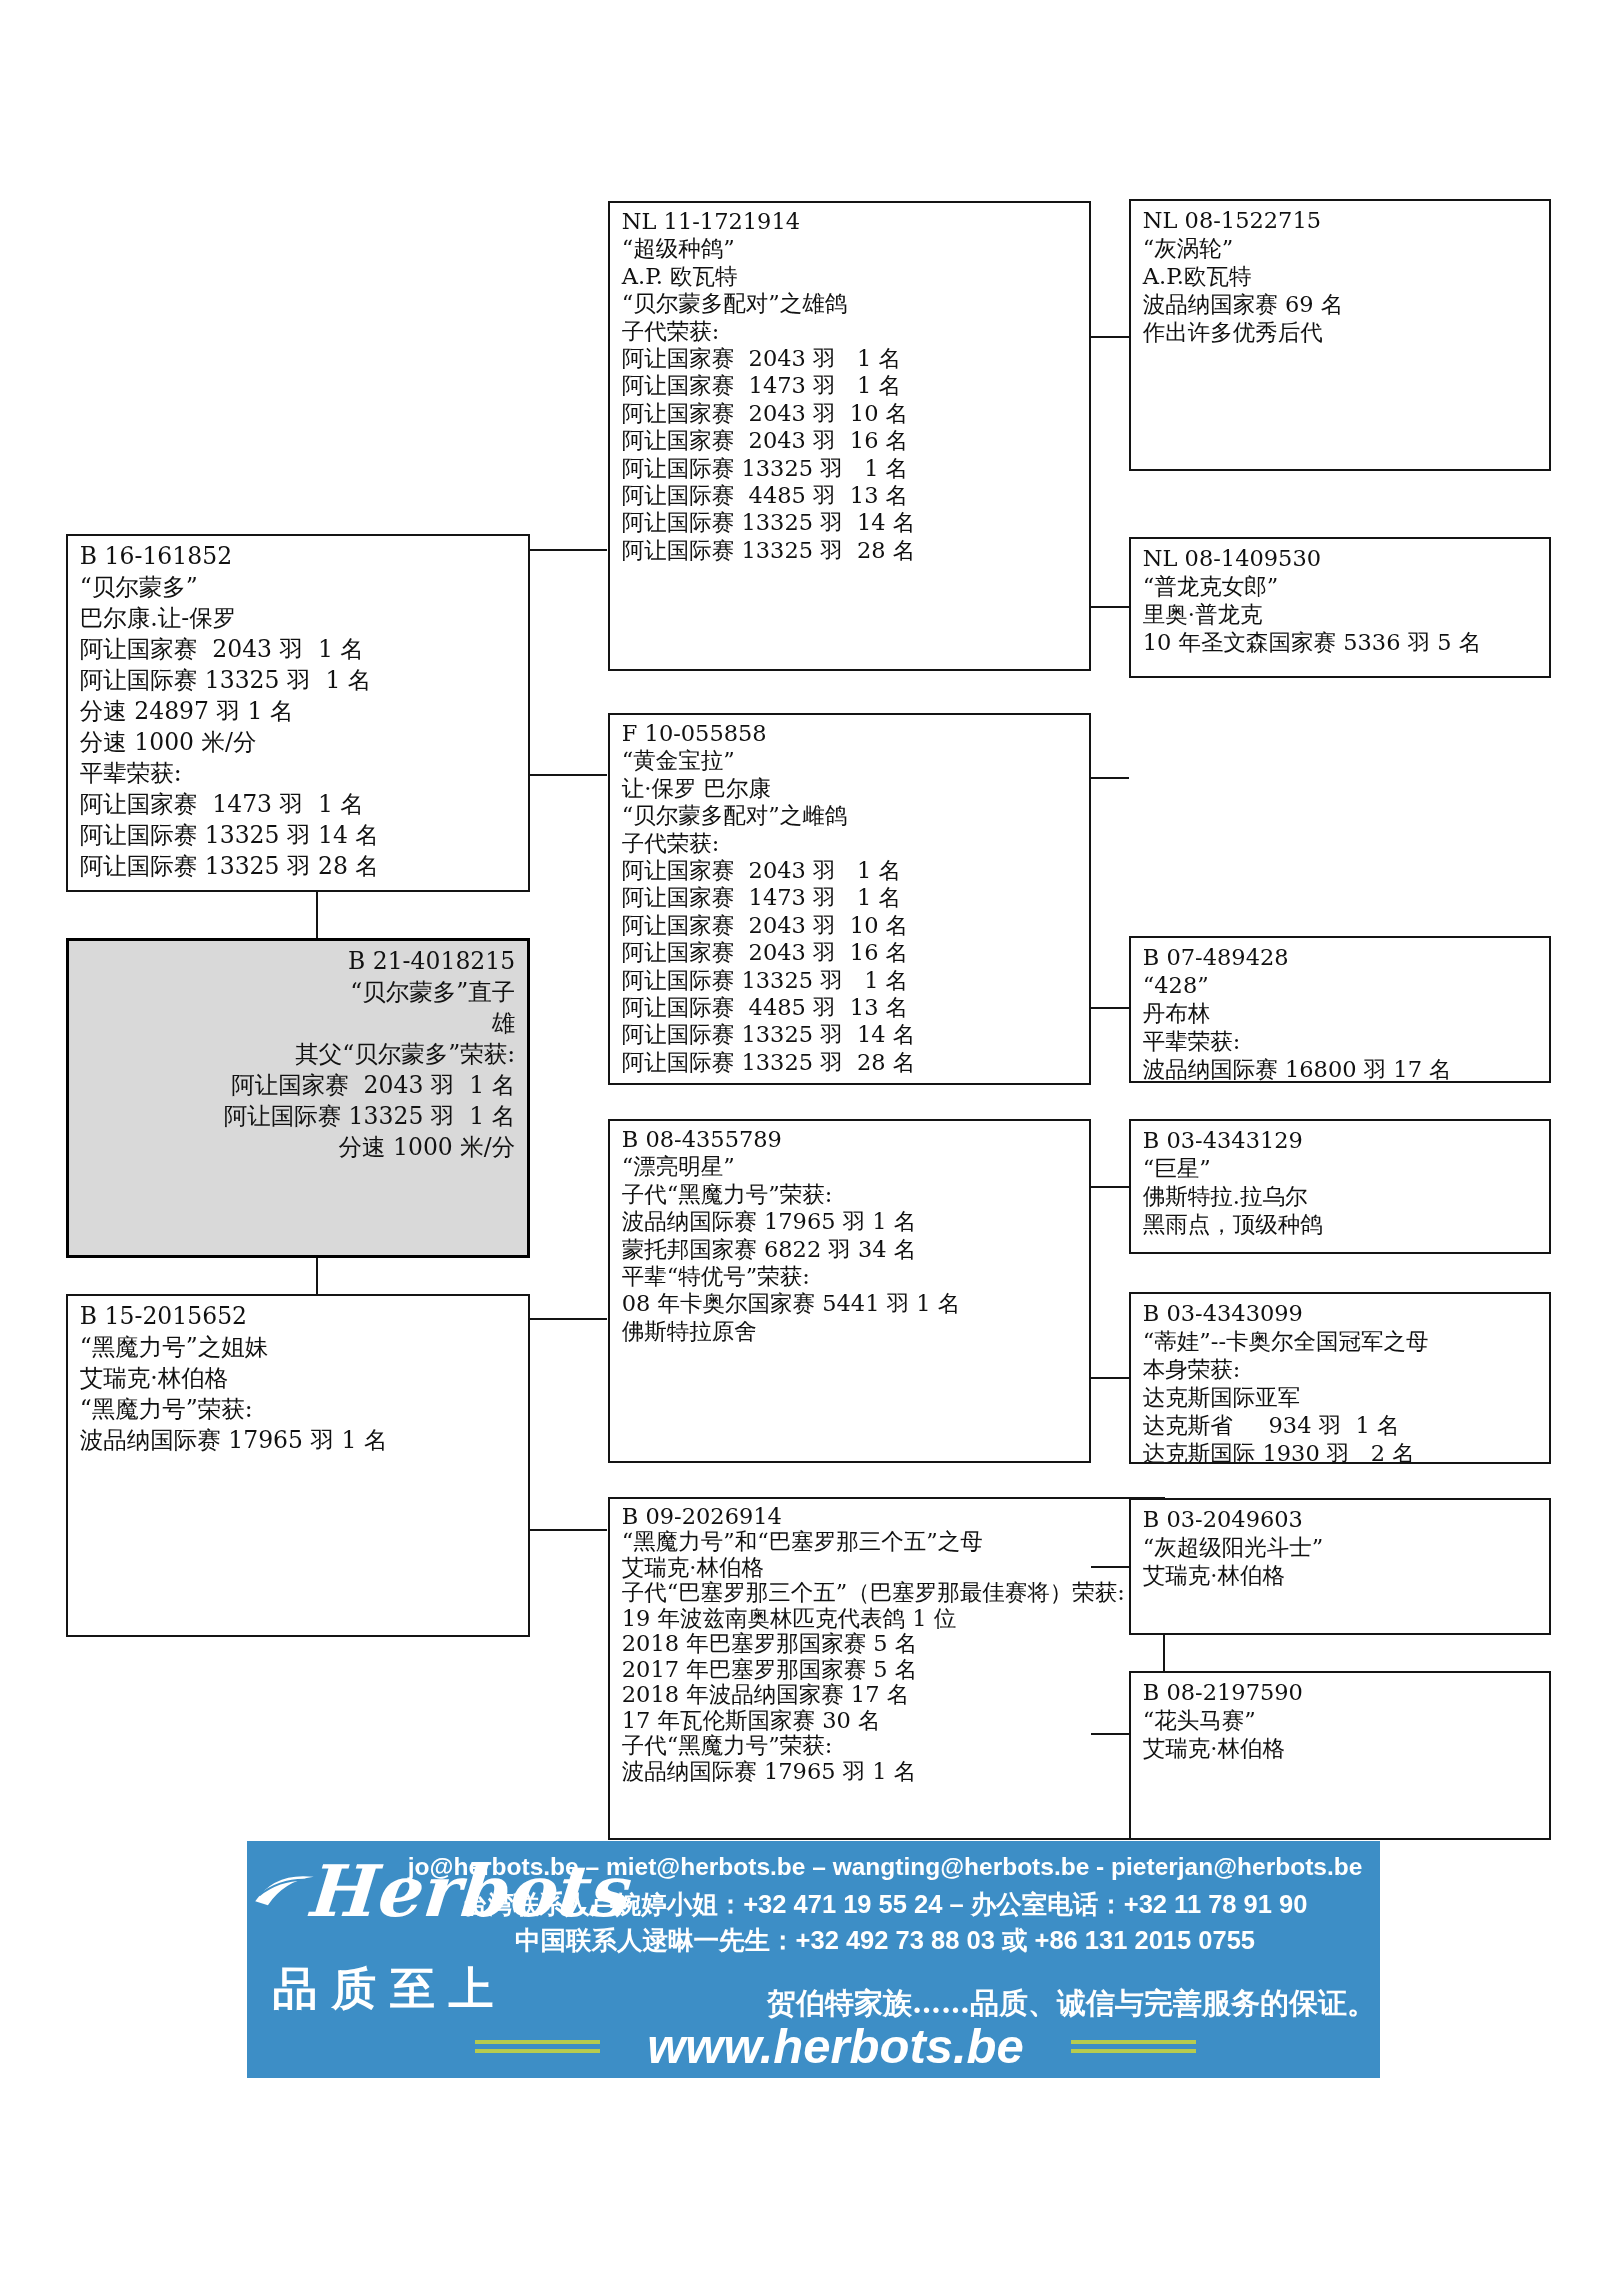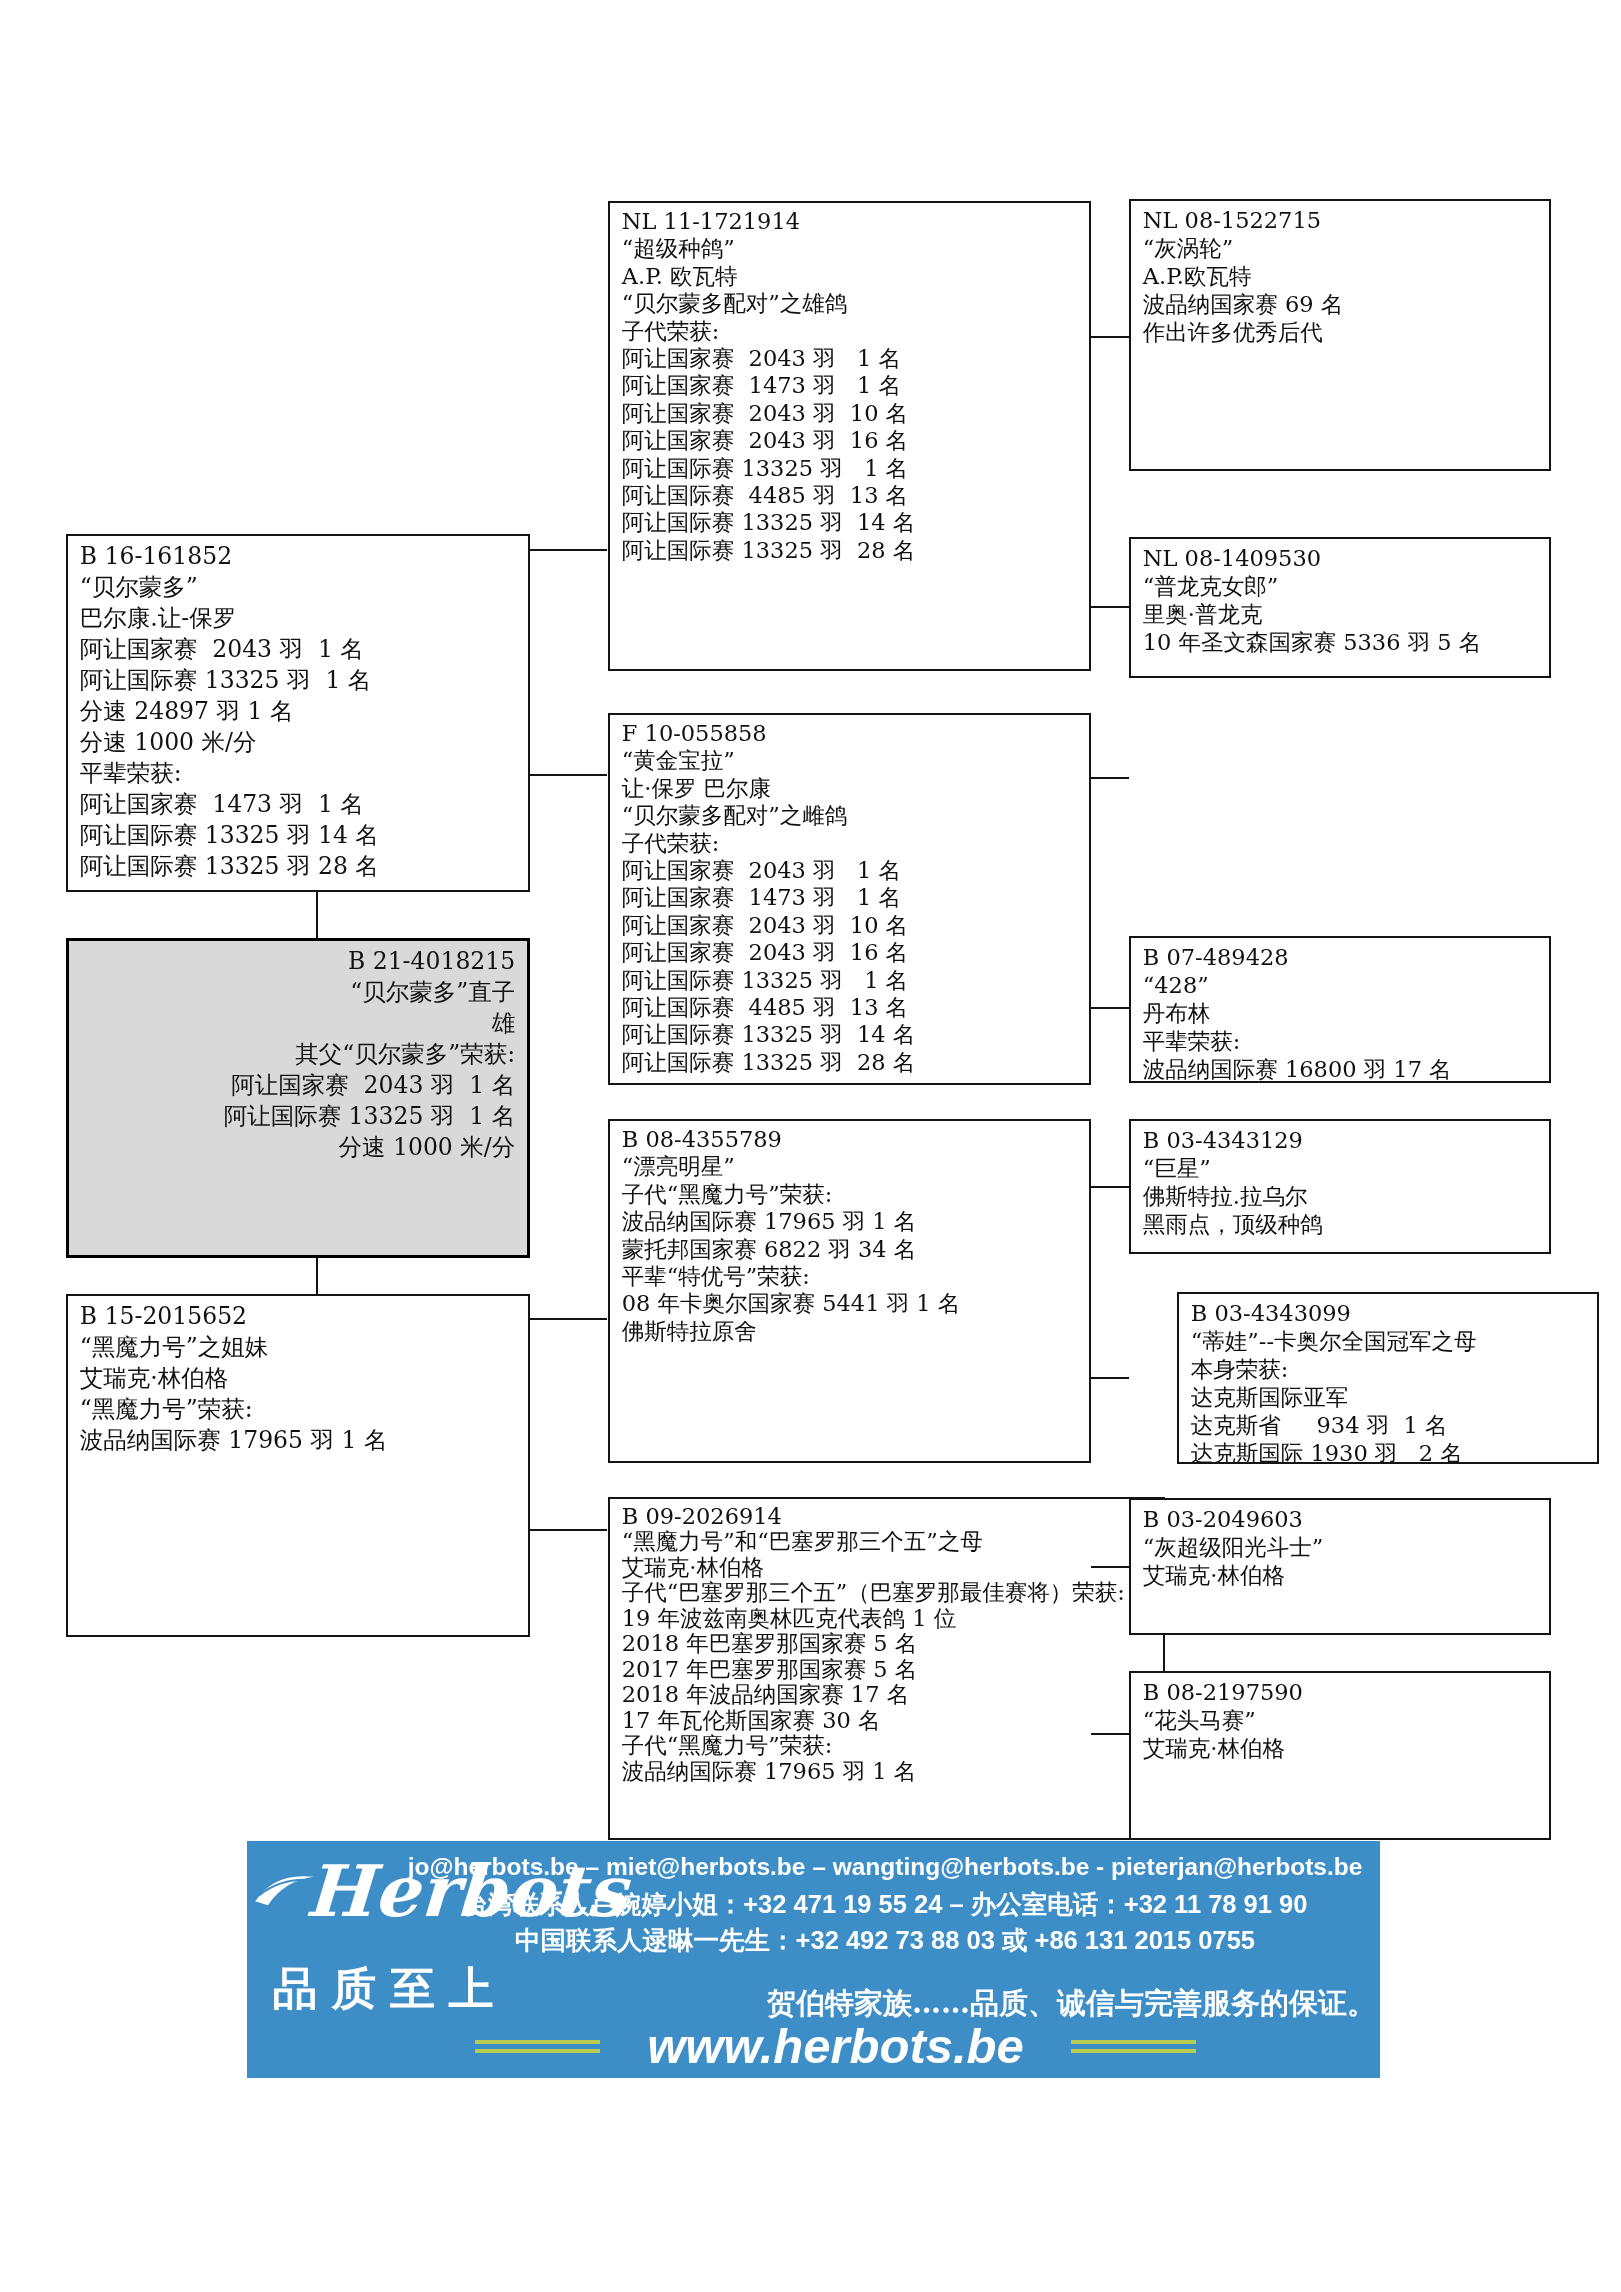--- a/index.html
+++ b/index.html
@@ -157,21 +157,21 @@
       <div class="line">波品纳国际赛 16800 羽 17 名</div>
     </div>
 
   <div class="pbox col-right" style="left:1129px;top:1119px;width:422px;height:135px;">
       <div class="line">B 03-4343129</div>
       <div class="line">“巨星”</div>
       <div class="line">佛斯特拉.拉乌尔</div>
       <div class="line">黑雨点，顶级种鸽</div>
     </div>
 
-  <div class="pbox col-right" style="left:1129px;top:1292px;width:422px;height:172px;margin-left:48px;">
+  <div class="pbox col-right" style="left:1129px;top:1292px;width:422px;height:172px;">
       <div class="line">B 03-4343099</div>
       <div class="line">“蒂娃”--卡奥尔全国冠军之母</div>
       <div class="line">本身荣获:</div>
       <div class="line">达克斯国际亚军</div>
       <div class="line">达克斯省     934 羽  1 名</div>
       <div class="line">达克斯国际 1930 羽   2 名</div>
     </div>
 
   <div class="pbox col-right" style="left:1129px;top:1498px;width:422px;height:137px;">
       <div class="line">B 03-2049603</div>

